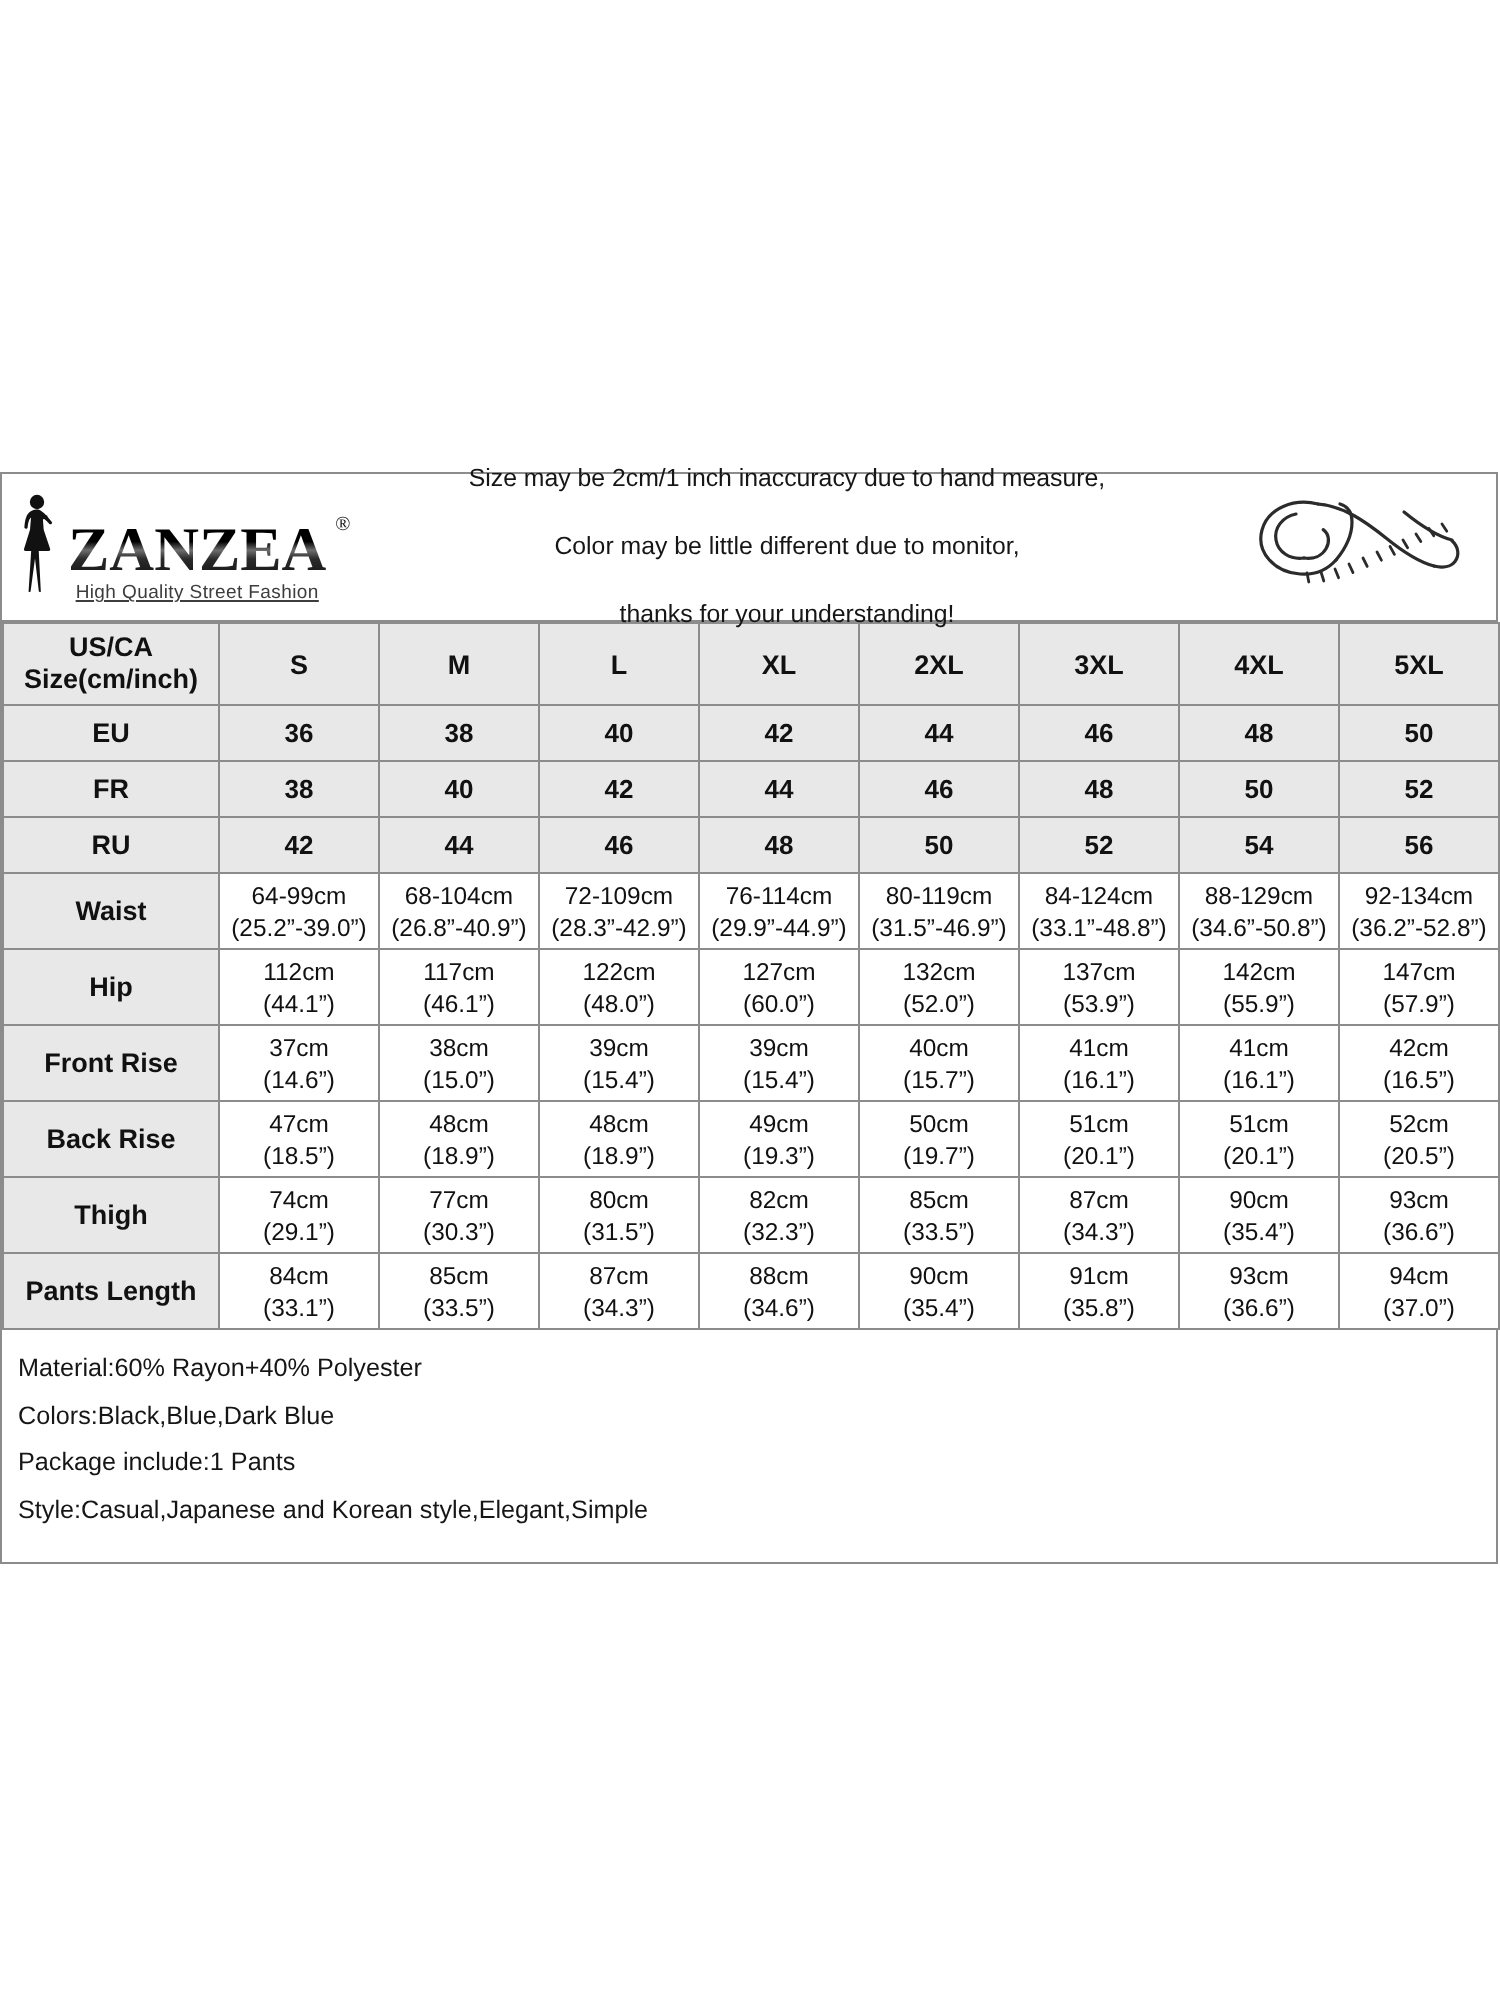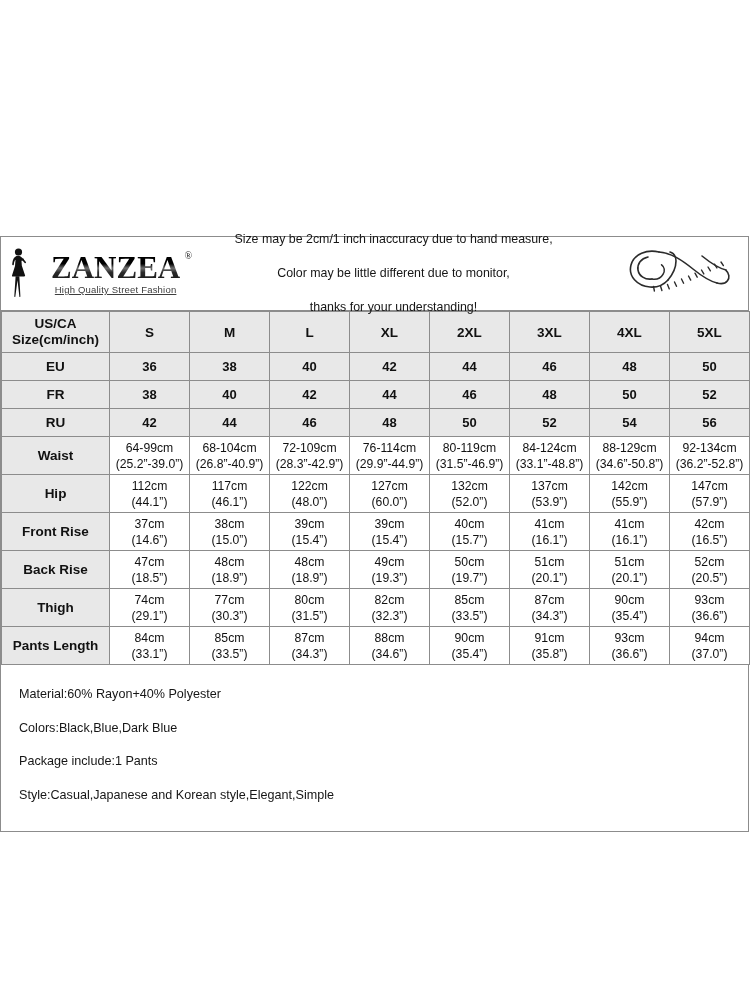--- a/index.html
+++ b/index.html
@@ -39,22 +39,22 @@
     width: 170px;
     flex: 0 0 170px;
     padding-left: 6px;
     box-sizing: border-box;
     display: flex;
     align-items: center;
     height: 100%;
   }
   .logo-wrap {
     display: flex;
-    align-items: center;
-    gap: 18px;
+    align-items: flex-end;
+    gap: 1px;
   }
   .logo-figure { display:block; }
   .logo-type { position: relative; }
   .logo-word {
     font-family: "Liberation Serif", serif;
     font-weight: bold;
     font-size: 31px;
     letter-spacing: 0px;
     line-height: 1;
     color: #1a1a1a;
@@ -158,21 +158,21 @@
     color: #111111;
     white-space: nowrap;
   }
 
   
   .footer-notes {
     padding: 6px 4px 12px 4px;
     background: #ffffff;
   }
   .footer-notes p {
-    margin: 14px;
+    margin: 4px;
     font-size: 12.6px;
     line-height: 19.5px;
     color: #161616;
     white-space: nowrap;
   }
 </style>
 </head>
 <body>
 
 <div id="size-chart-card">

